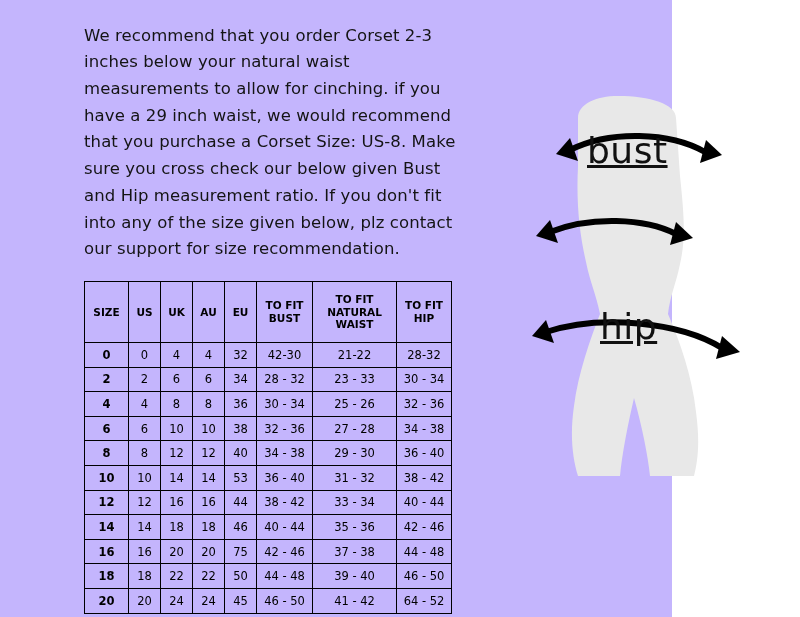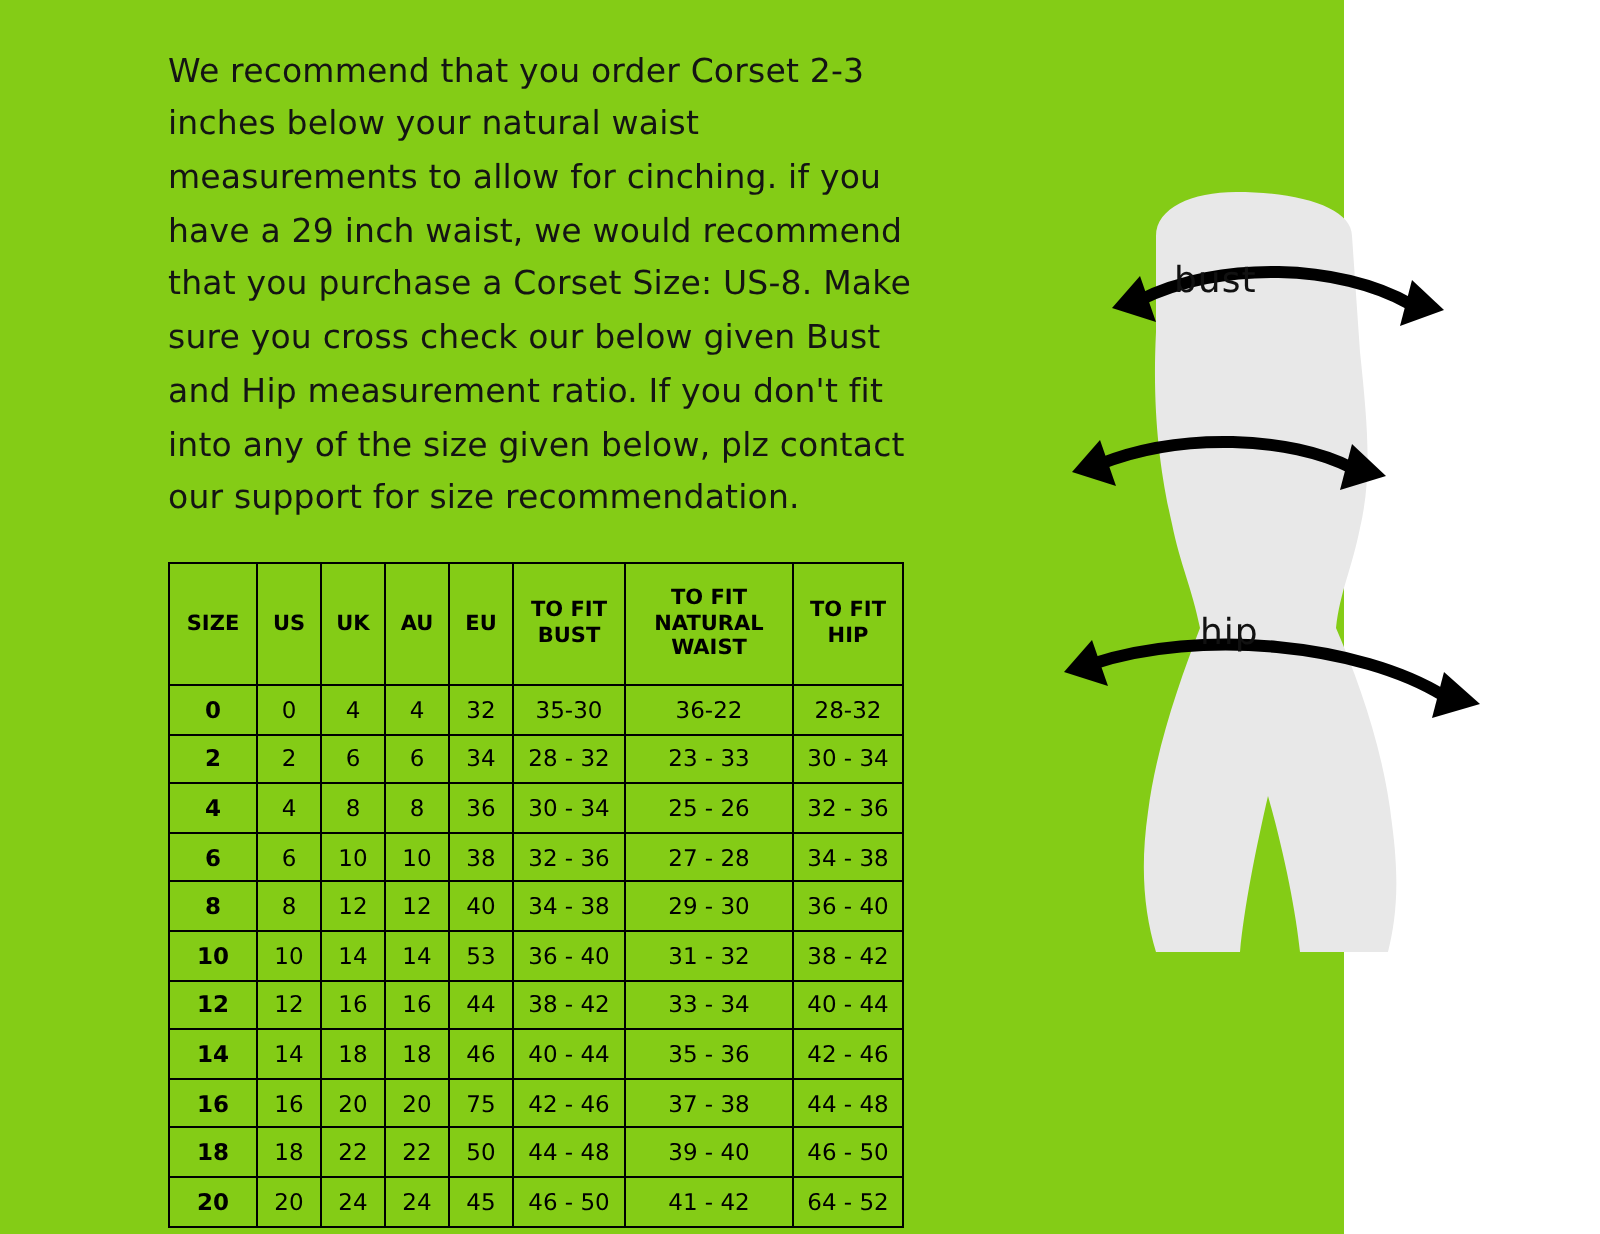--- a/index.html
+++ b/index.html
@@ -11,21 +11,21 @@
     width: 800px;
     height: 617px;
     font-family: "DejaVu Sans", sans-serif;
     color: #1a1a1a;
     overflow: hidden;
   }
   .page {
     position: relative;
     width: 672px;
     height: 617px;
-    background: #84cc16;
+    background: #c4b5fd;
   }
   .left-col {
     position: absolute;
     left: 84px;
     top: 6px;
     width: 400px;
   }
   .intro, .outro {
     font-size: 16.5px;
     line-height: 1.62;
@@ -84,23 +84,24 @@
     top: 56px;
     width: 290px;
     height: 470px;
   }
   .figure svg {
     display: block;
   }
   .fig-label {
     position: absolute;
     font-family: "DejaVu Sans", sans-serif;
-    font-size: 18px;
+    font-size: 36px;
     color: #111;
     letter-spacing: 0.5px;
+    text-decoration: underline;
   }
   .lbl-bust  { left: 87px;  top: 74px; }
   .lbl-waist { left: 58px;  top: 150px; }
   .lbl-hip   { left: 100px; top: 250px; }
 </style>
 </head>
 <body>
 
 <div class="page">
 
@@ -132,22 +133,22 @@
             <th>TO FIT HIP</th>
           </tr>
         </thead>
         <tbody>
           <tr>
             <td class="size-cell">0</td>
             <td>0</td>
             <td>4</td>
             <td>4</td>
             <td>32</td>
-            <td>35-30</td>
-            <td>36-22</td>
+            <td>42-30</td>
+            <td>21-22</td>
             <td>28-32</td>
           </tr>
           <tr>
             <td class="size-cell">2</td>
             <td>2</td>
             <td>6</td>
             <td>6</td>
             <td>34</td>
             <td>28 - 32</td>
             <td>23 - 33</td>

